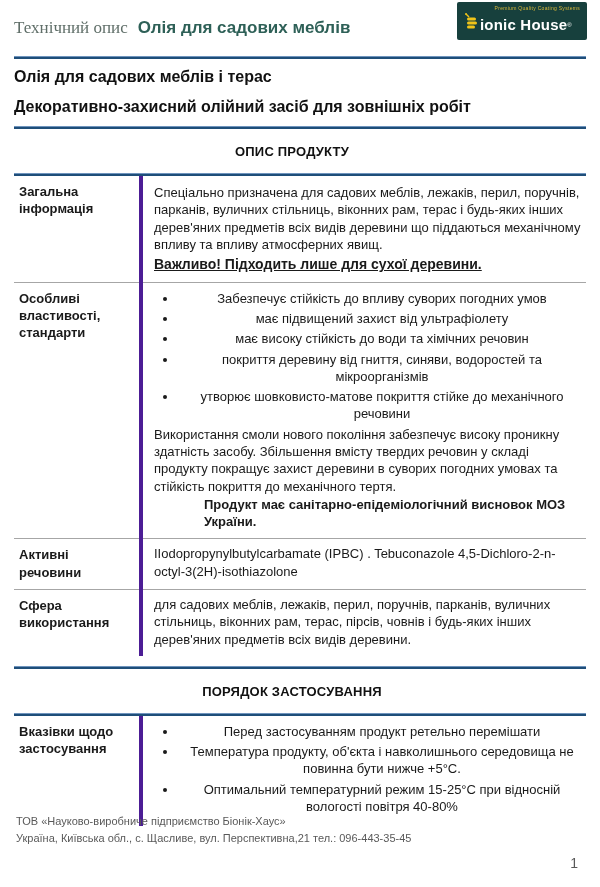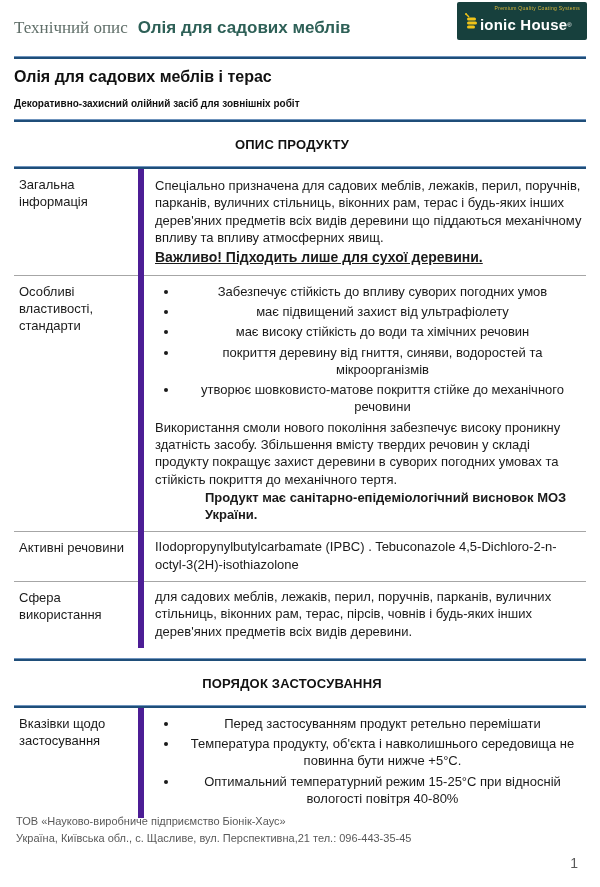--- a/index.html
+++ b/index.html
@@ -38,32 +38,32 @@
   
   .rule {
     height: 3px; margin: 0 14px;
     background: #1f4e79;
     border-top: 1px solid #6f94bd;
   }
   .rule-top { margin-top: 16px; }
   
   .title-block { padding: 0 14px; }
   .main-title { font-size: 16px; font-weight: bold; color: #111; margin: 9px 0 12px 0; }
-  .sub-title { font-size: 10px; font-weight: bold; color: #111; margin: 0 0 10px 0; }
+  .sub-title { font-size: 16px; font-weight: bold; color: #111; margin: 0 0 10px 0; }
   .section-heading {
     text-align: center; font-size: 13px; font-weight: bold; color: #111;
     margin: 15px 16px 14px 0; letter-spacing: 0.2px;
   }
   
   table.spec { width: 572px; margin: 0 14px; border-collapse: collapse; table-layout: fixed; }
   table.spec td { vertical-align: top; font-size: 13px; line-height: 1.33; }
   td.label-cell {
-    width: 127px; font-weight: normal; font-size: 13.5px;
+    width: 127px; font-weight: bold; font-size: 13.5px;
     padding: 7px 8px 8px 5px; line-height: 1.45;
-    border-right: 6px solid #4c1d95;
+    border-right: 4px solid #4c1d95;
   }
   td.content-cell { padding: 6px 2px 8px 11px; margin-left: 24px; }
   table.spec tr + tr td { border-top: 1px solid #a6a6a6; }
   .important-line { font-weight: bold; text-decoration: underline; font-size: 14px; margin-top: 2px; }
   ul.bullets { margin: 1px 0 2px 0; padding-left: 24px; text-align: center; }
   ul.bullets li { margin: 1px 0 3px 0; padding-left: 2px; }
   .para { margin-top: 2px; }
   .note-bold { font-weight: bold; margin-left: 50px; margin-top: 1px; }
   
   .footer { position: absolute; left: 16px; bottom: 40px; font-size: 11px; color: #595959; line-height: 1.55; }

